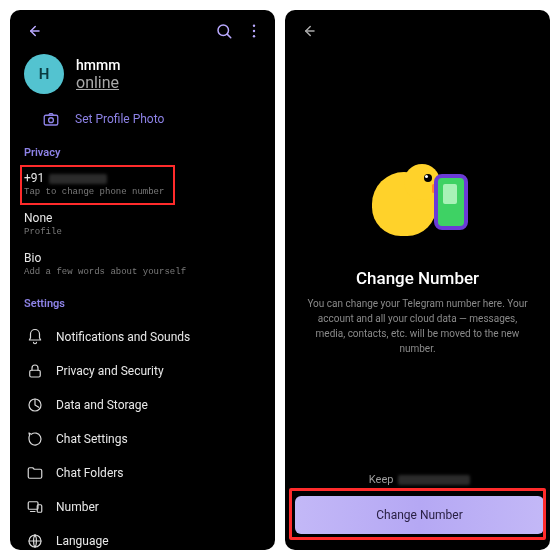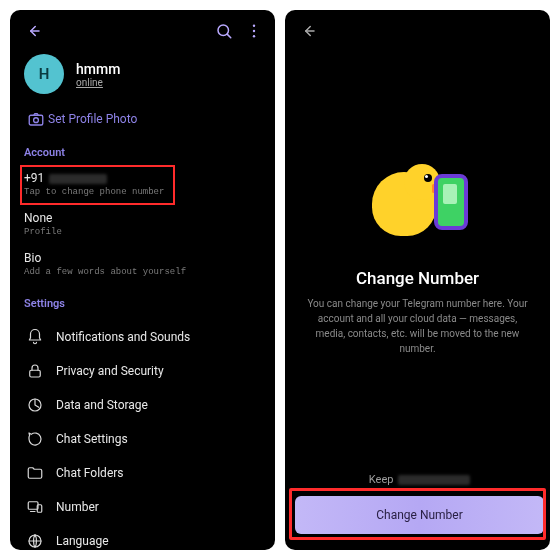--- a/index.html
+++ b/index.html
@@ -43,25 +43,25 @@
   .avatar {
     width: 40px; height: 40px;
     border-radius: 50%;
     background: #53c3d0;
     display: flex; align-items: center; justify-content: center;
     color: #0a3b40;
     font-weight: 600;
     font-size: 15px;
   }
   .profile-text .name { font-size: 14px; font-weight: 500; }
-  .profile-text .status { font-size: 10px; color: #a9a9a9; text-decoration: underline; }
+  .profile-text .status { font-size: 16px; color: #a9a9a9; text-decoration: underline; }
 
   .set-photo {
-    display: flex; align-items: center; 
-    padding: 6px 14px 14px 14px;
+    display: flex; align-items: center; gap: 12px;
+    padding: 6px 14px 14px 29px;
     color: #8d82e6;
     font-size: 12px;
     cursor: pointer;
     text-align: right;
   }
   .set-photo .sp-icon { width: 24px; display:flex; justify-content:center; }
   .set-photo svg { width: 18px; height: 18px; }
 
   .section-header {
     color: #8d82e6;
@@ -255,21 +255,21 @@
     <span class="sp-icon">
       <svg viewBox="0 0 24 24" fill="none" stroke="currentColor" stroke-width="1.8" stroke-linecap="round" stroke-linejoin="round">
           <rect x="3" y="7" width="18" height="13" rx="2"></rect>
           <circle cx="12" cy="13.5" r="3.2"></circle>
           <path d="M9 7l1.2-2h3.6L15 7"></path>
         </svg>
     </span>
     <span>Set Profile Photo</span>
   </div>
 
-  <div class="section-header">Account</div>
+  <div class="section-header">Privacy</div>
 
   <div class="row phone-row">
     <div class="title">
       <span>+91</span>
       <span class="redact"></span>
     </div>
     <div class="sub">Tap to change phone number</div>
     <div class="highlight-box"></div>
   </div>
 

